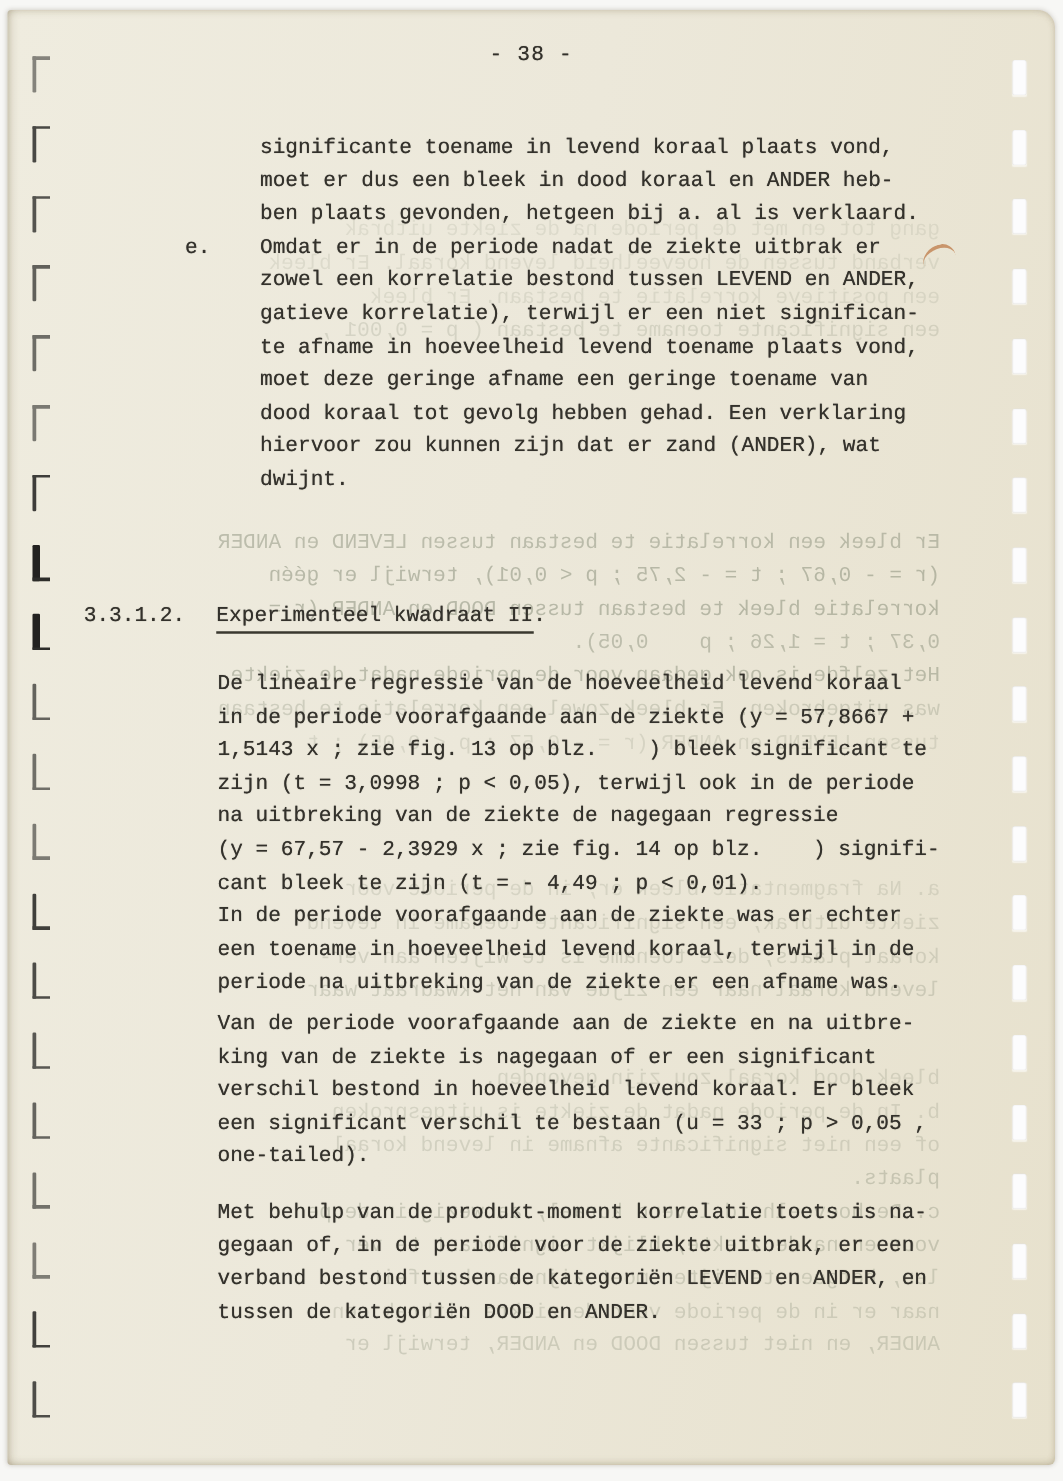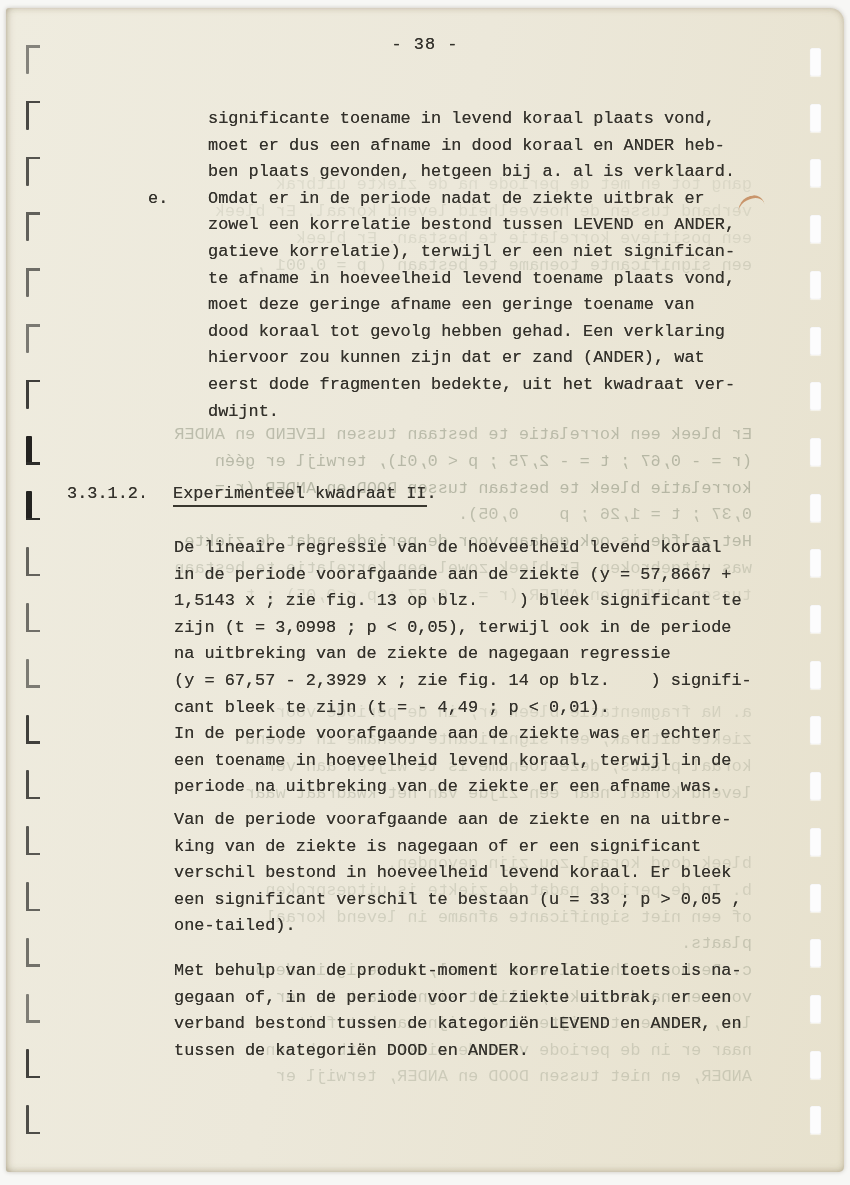--- a/index.html
+++ b/index.html
@@ -98,34 +98,33 @@
       <div class="ghost-line" style="top: 1003px; opacity: 0.26;">len, hetgeen te wijten moet zijn aan het feit</div>
       <div class="ghost-line" style="top: 1030px; opacity: 0.24;">naar er in de periode voor de ziekte uitbrak een</div>
       <div class="ghost-line" style="top: 1056px; opacity: 0.26;">ANDER, en niet tussen DOOD en ANDER, terwijl er</div>
     </div>
 
   <div class="text-layer">
     <div class="block page-num">- 38 -</div>
 
     <div class="block" style="left:202px; top:98px;">
         <div class="tline">significante toename in levend koraal plaats vond,</div>
-        <div class="tline">moet er dus een afname in dood koraal en ANDER heb-</div>
+        <div class="tline">moet er dus een bleek in dood koraal en ANDER heb-</div>
         <div class="tline">ben plaats gevonden, hetgeen bij a. al is verklaard.</div>
       </div>
 
     <div class="block" style="left:142px; top:177.8px;">e.</div>
     <div class="block" style="left:202px; top:177.8px;">
         <div class="tline">Omdat er in de periode nadat de ziekte uitbrak er</div>
         <div class="tline">zowel een korrelatie bestond tussen LEVEND en ANDER,</div>
         <div class="tline">gatieve korrelatie), terwijl er een niet significan-</div>
         <div class="tline">te afname in hoeveelheid levend toename plaats vond,</div>
         <div class="tline">moet deze geringe afname een geringe toename van</div>
         <div class="tline">dood koraal tot gevolg hebben gehad. Een verklaring</div>
         <div class="tline">hiervoor zou kunnen zijn dat er zand (ANDER), wat</div>
-        <div class="tline">eerst dode fragmenten bedekte, uit het kwadraat ver-</div>
         <div class="tline">dwijnt.</div>
       </div>
 
     <div class="block" style="left:61px; top:473px;">
       <span>3.3.1.2.</span><span class="hspace"></span><span class="u">Experimenteel kwadraat II</span><span>.</span>
     </div>
 
     <div class="block" style="left:168px; top:527px;">
         <div class="tline">De lineaire regressie van de hoeveelheid levend koraal</div>
         <div class="tline">in de periode voorafgaande aan de ziekte (y = 57,8667 +</div>

